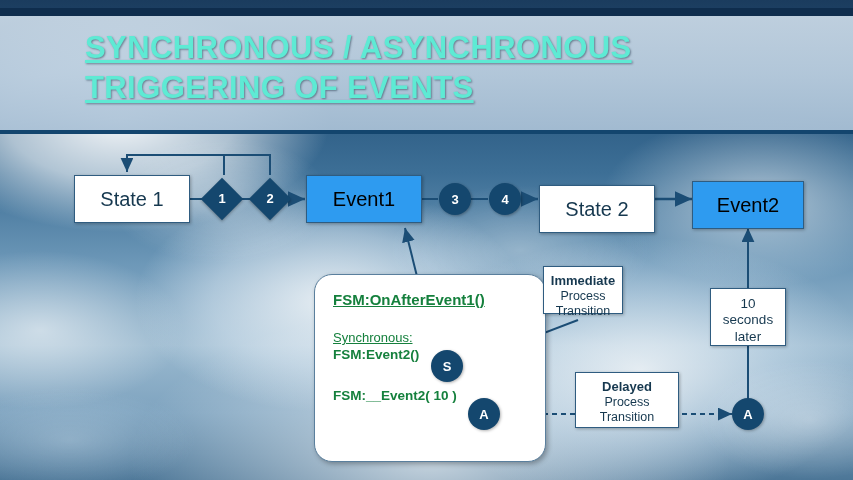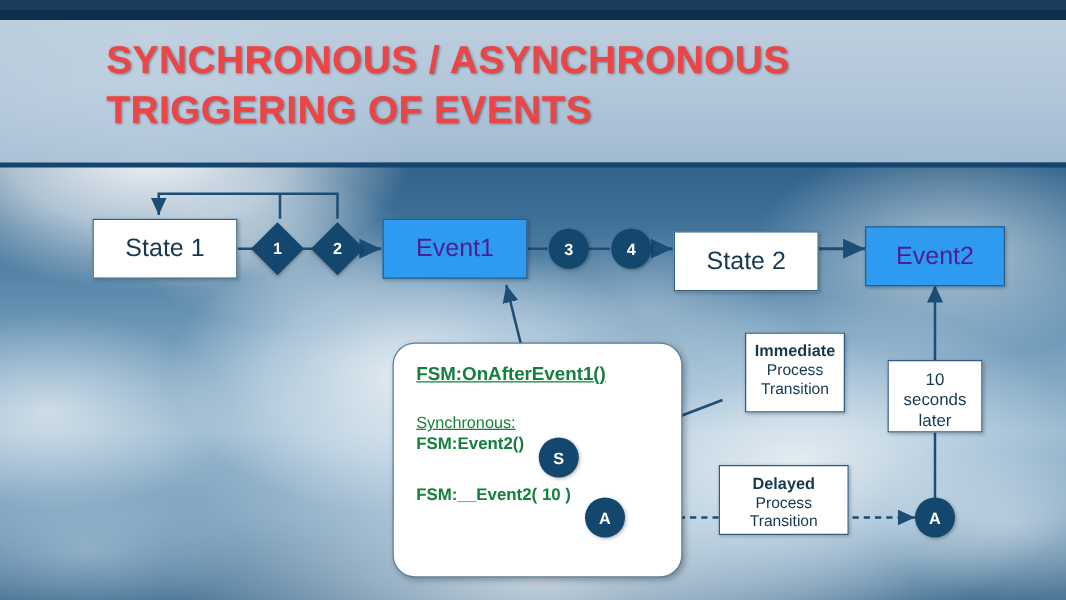--- a/index.html
+++ b/index.html
@@ -63,46 +63,47 @@
     position: absolute;
     left: 0; top: 130px;
     width: 853px; height: 4px;
     background: #13456e;
   }
   .slide-title {
     position: absolute;
     left: 85px;
     top: 28px;
     width: 700px;
-    color: #ef4444;
+    color: #5eead4;
     font-size: 31px;
     font-weight: bold;
     line-height: 1.28;
     letter-spacing: 0.4px;
     text-shadow: 1px 1px 2px rgba(40,60,80,0.55);
+    text-decoration: underline;
   }
 
   
   .node {
     position: absolute;
     box-sizing: border-box;
     display: flex;
     align-items: center;
     justify-content: center;
     font-size: 20px;
     color: #16384f;
     border: 1px solid #2f5c80;
     box-shadow: 1px 1px 3px rgba(0,0,0,0.28);
   }
   .state-node {
     background: #ffffff;
   }
   .event-node {
     background: #2e9bf0;
-    color: #4c1d95;
+    color: #000000;
   }
   .diamond {
     position: absolute;
     width: 30px;
     height: 30px;
     background: #14476e;
     transform: rotate(45deg);
     box-shadow: 1px 1px 3px rgba(0,0,0,0.3);
   }
   .diamond span {
@@ -284,21 +285,21 @@
   <div class="circle" style="left:431px; top:350px;">
     <span>S</span>
   </div>
   <div class="circle" style="left:468px; top:398px;">
     <span>A</span>
   </div>
   <div class="circle" style="left:732px; top:398px;">
     <span>A</span>
   </div>
 
-  <div class="callout" style="left:596px; top:266px; width:80px; height:64px;">
+  <div class="callout" style="left:543px; top:266px; width:80px; height:48px;">
     <span class="b">Immediate</span>
     <span class="l">Process</span>
     <span class="l">Transition</span>
   </div>
 
   <div class="callout" style="left:575px; top:372px; width:104px; height:56px;text-align:center;">
     <span class="b">Delayed</span>
     <span class="l">Process</span>
     <span class="l">Transition</span>
   </div>

